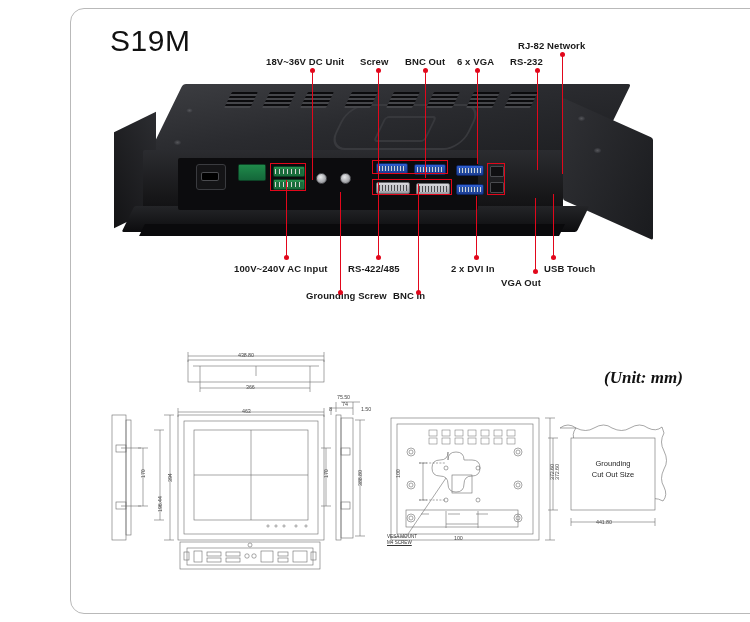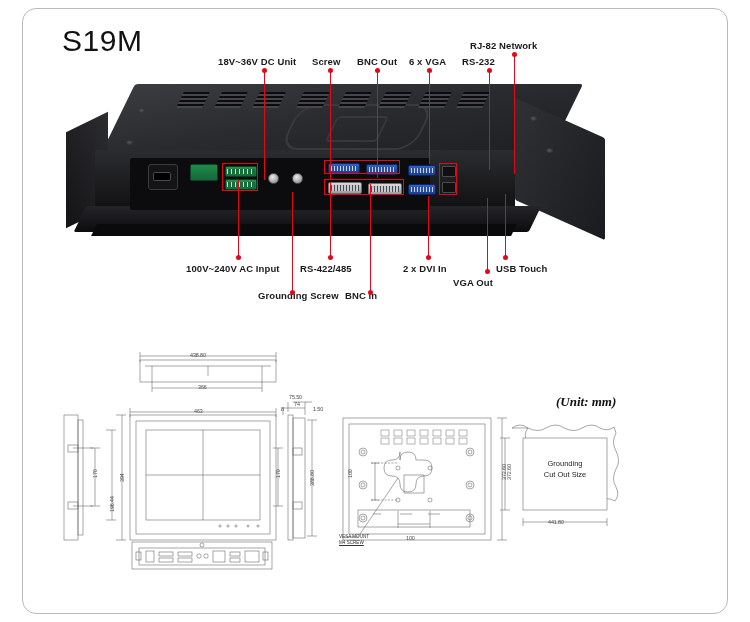--- a/index.html
+++ b/index.html
@@ -1,19 +1,19 @@
 <!DOCTYPE html>
 <html><head>
 <meta charset="utf-8">
 <title>S19M Product Datasheet</title>
 <style>
   html,body{margin:0;padding:0;background:#fff;}
   body{width:750px;height:622px;overflow:hidden;
        font-family:"Liberation Sans",sans-serif;color:#000;}
-  #page{position:relative;width:700px;height:622px;}
+  #page{position:relative;width:700px;height:622px;margin-left:48px;}
 
   
   .frame{position:absolute;left:22px;top:8px;width:706px;height:606px;
          border:1px solid #b9b9b9;border-radius:14px;box-sizing:border-box;}
 
   
   .model-title{position:absolute;left:62px;top:24px;font-size:30px;
                letter-spacing:.5px;color:#111;font-weight:400;}
 
   
@@ -84,23 +84,23 @@
   .p-dvi:after{content:"";position:absolute;left:2px;top:2px;right:2px;bottom:2px;
     background:repeating-linear-gradient(90deg,#4a4b4f 0 1px,#c6c8cc 1px 3px);}
   .p-bnc{background:radial-gradient(circle at 40% 35%,#e9eaec,#7d7f84);
     border-radius:50%;border:1px solid #55565a;}
   .p-usb{background:#101012;border:1.5px solid #4a4b4f;border-radius:1px;}
 
   
   .dim-title{position:absolute;left:556px;top:360px;
     font-family:"Liberation Serif",serif;font-style:italic;font-weight:700;
     font-size:18px;color:#111;white-space:nowrap;}
-  .dim-sub{position:absolute;left:556px;top:394px;
+  .dim-sub{position:absolute;left:556px;top:368px;
     font-family:"Liberation Serif",serif;font-style:italic;font-weight:700;
-    font-size:13px;color:#111;white-space:nowrap;}
+    font-size:17px;color:#111;white-space:nowrap;}
 
   
   .cad{position:absolute;}
   .dn{position:absolute;font-size:5.4px;color:#4a4a4a;white-space:nowrap;
       font-family:"Liberation Sans",sans-serif;letter-spacing:-.1px;}
   .dn.v{transform:rotate(-90deg);transform-origin:left top;}
   .cutlabel{position:absolute;font-size:7.5px;color:#1f1f1f;white-space:nowrap;
       text-align:center;line-height:11px;}
   .vesalabel{position:absolute;font-size:4.6px;color:#333;white-space:nowrap;
       line-height:6px;}

